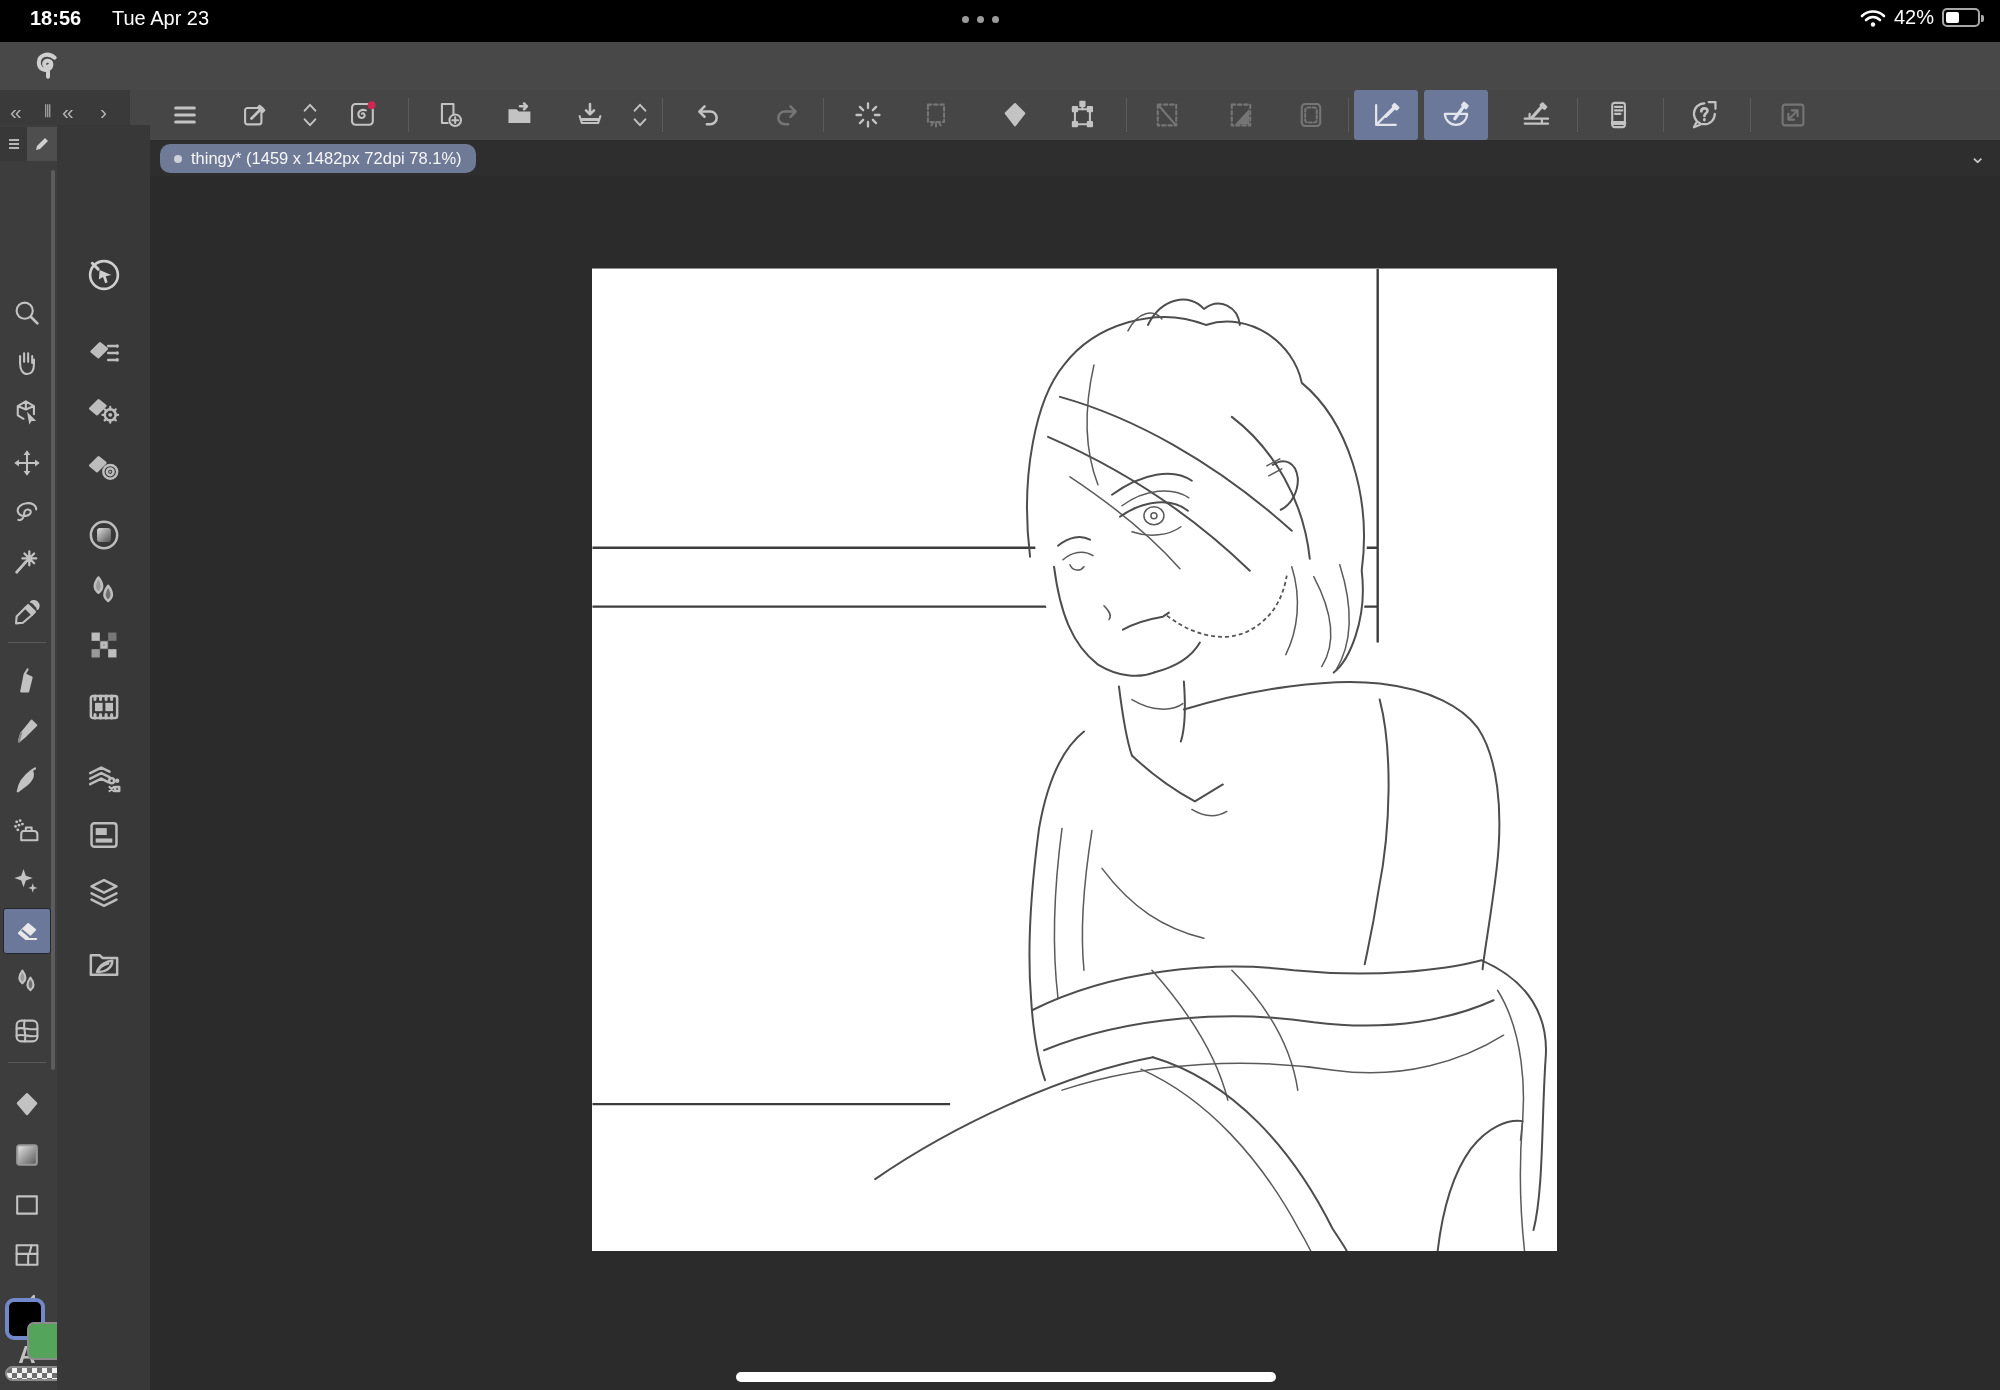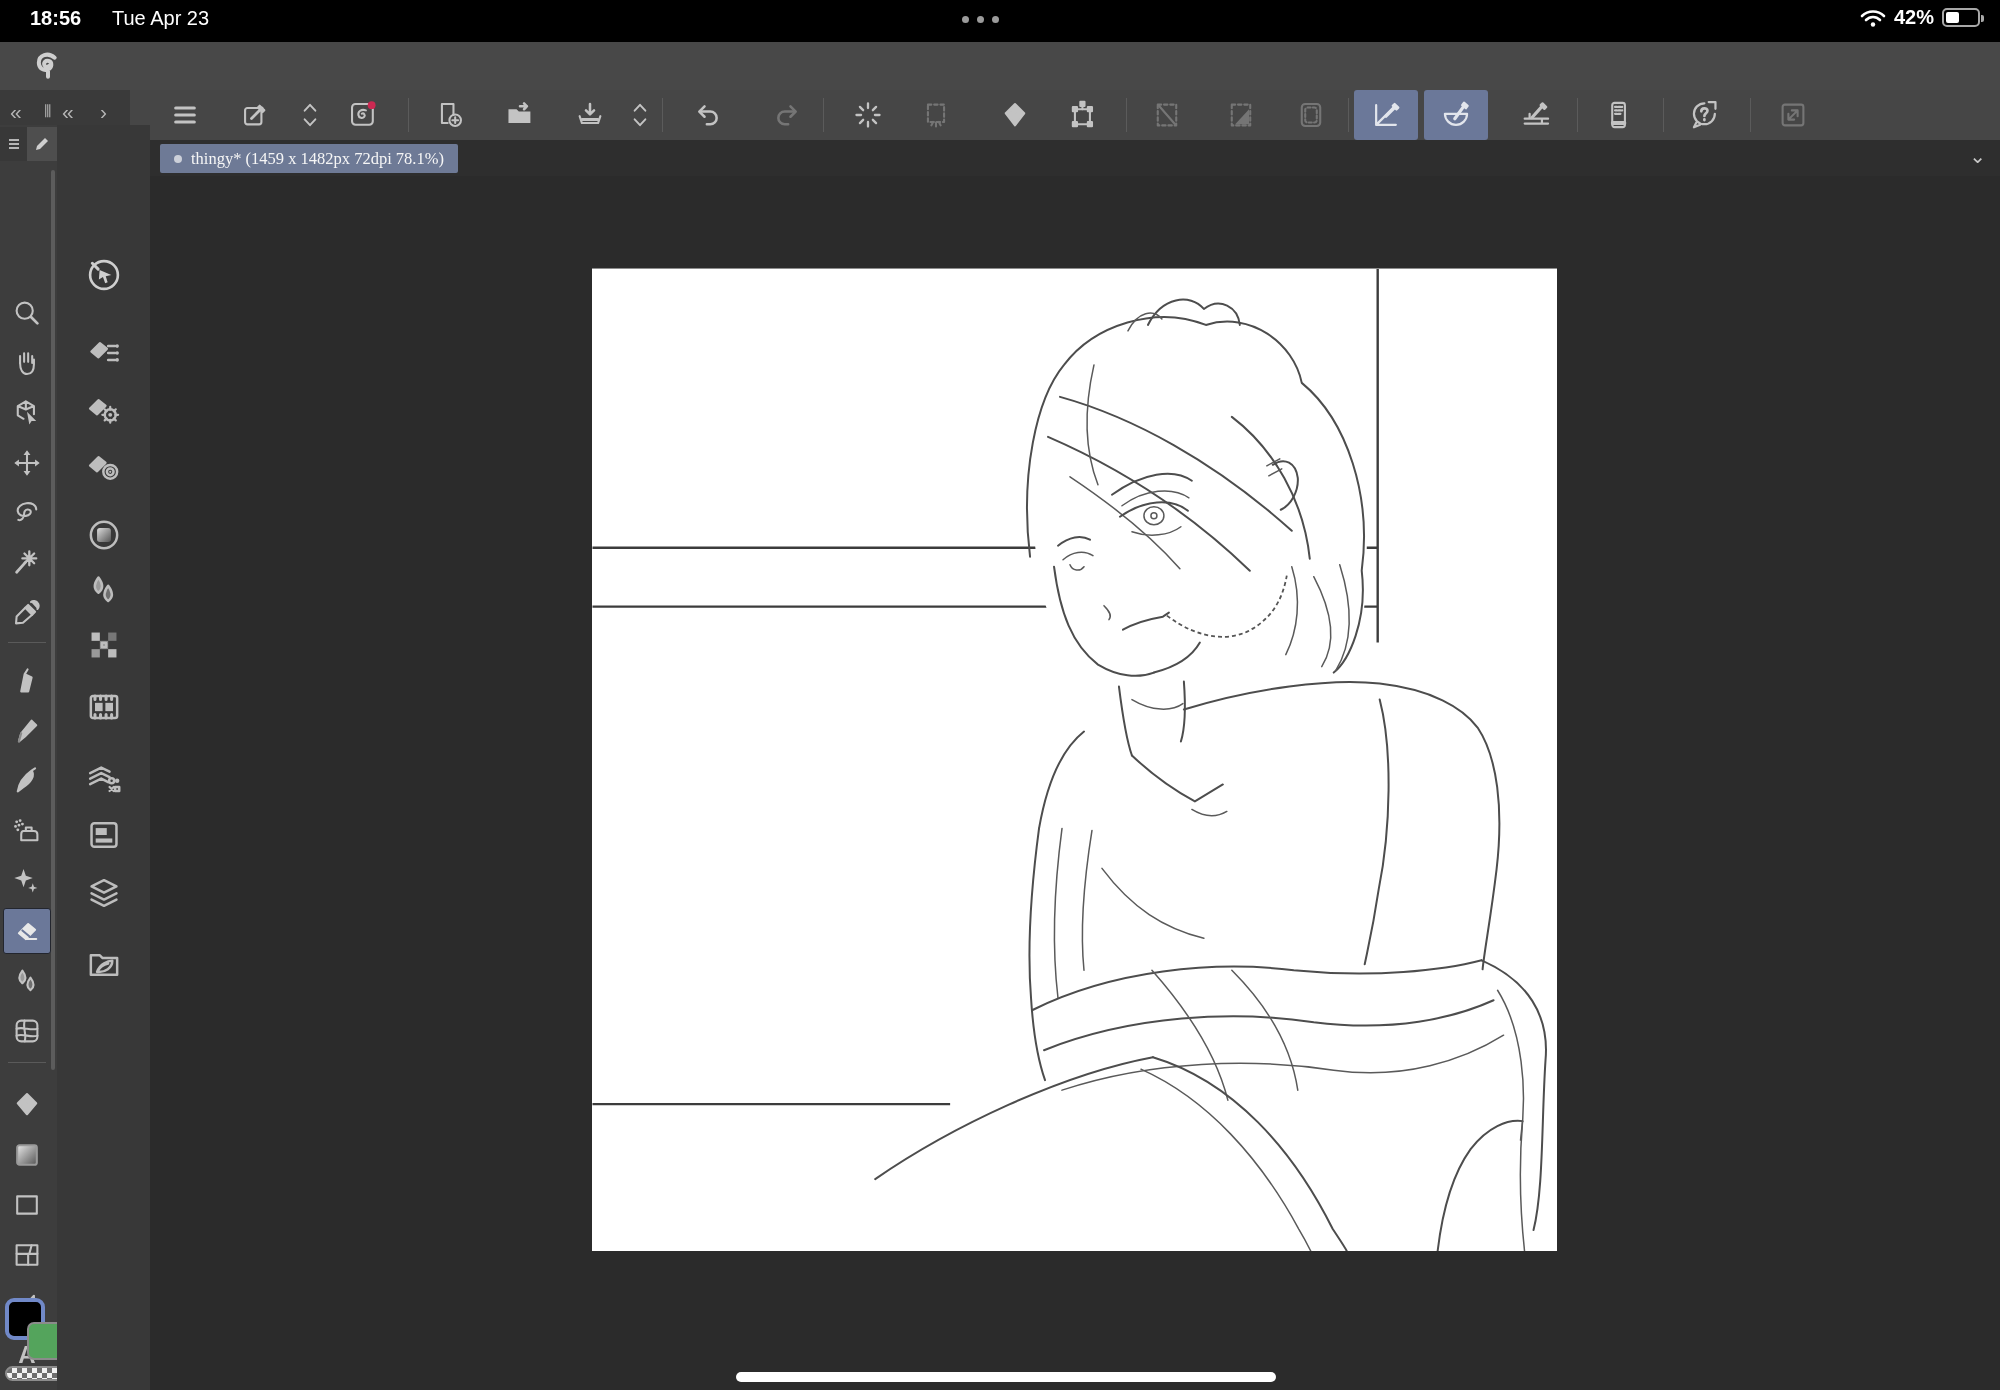--- a/index.html
+++ b/index.html
@@ -8,21 +8,21 @@
   .abs { position:absolute; }
   button { background:none; border:none; font-family:inherit; cursor:pointer; }
 
   
   #statusbar { left:0; top:0; width:2000px; height:42px; background:#000000; color:#fff; }
   #statusbar .time { left:30px; top:7px; font-size:20px; font-weight:700; }
   #statusbar .date { left:112px; top:7px; font-size:20px; font-weight:400; }
   #mt-dots { left:962px; top:16px; display:flex; gap:8px; }
   #mt-dots i { width:7px; height:7px; border-radius:50%; background:#9b9b9b; }
   #status-right { right:20px; top:6px; display:flex; align-items:center; gap:8px; }
-  #status-right .pct { font-size:20px; font-weight:700; color:#fff; }
+  #status-right .pct { font-size:20px; font-weight:400; color:#fff; }
   .batt { width:38px; height:19px; border:2px solid #a8a8a8; border-radius:5px; position:relative; }
   .batt .lvl { position:absolute; left:2px; top:2px; bottom:2px; background:#fff; border-radius:2px; }
   .batt .nub { position:absolute; right:-6px; top:5px; width:3px; height:7px; background:#a8a8a8; border-radius:0 2px 2px 0; }
 
   
   #menubar { left:0; top:42px; width:2000px; height:48px; background:#484848;
              display:flex; align-items:center; }
   #app-logo { margin-left:28px; width:40px; height:40px; }
   #menu-items { display:flex; margin-left:40px; }
   .menu-item { color:#ececec; font-size:20px; padding:0 22px; height:48px; line-height:46px; }
@@ -35,21 +35,21 @@
   .tbtn { position:absolute; top:93px; width:44px; height:44px; display:flex;
           align-items:center; justify-content:center; border-radius:4px; }
   .tbtn svg { stroke:#c3c3c3; fill:none; stroke-width:1.8; stroke-linecap:round; stroke-linejoin:round; }
   .tbtn.dim svg { opacity:.38; }
   .tbtn.act { background:#6b7899; width:64px; height:50px; top:90px; border-radius:3px; }
   .tdiv { position:absolute; top:98px; width:1px; height:34px; background:#5b5b5b; }
 
   
   #tabrow { left:150px; top:140px; width:1850px; height:36px; background:#2e2e2e; }
   #doc-tab { position:absolute; left:10px; top:4px; height:29px; background:#6e7a96;
-             border-radius:2px; display:flex; align-items:center; gap:9px; padding:0 14px;font-family:Liberation Serif, serif; }
+             border-radius:10px; display:flex; align-items:center; gap:9px; padding:0 14px; }
   #doc-tab .dot { width:8px; height:8px; border-radius:50%; background:#ccd0d9; }
   #doc-tab .ttl { color:#f6f6f6; font-size:16.5px; }
   #tab-chevron { position:absolute; right:14px; top:4px; color:#c9c9c9; font-size:20px; }
 
   
   #col1 { left:0; top:125px; width:57px; height:1265px; background:#3d3d3d; }
   #col1-header { position:absolute; left:0; top:2px; width:57px; height:34px; display:flex; }
   #col1-header .h1 { width:27px; background:#383838; display:flex; align-items:center; justify-content:center; }
   #col1-header .h2 { width:30px; background:#4e4e4e; display:flex; align-items:center; justify-content:center; }
   .tool { position:absolute; left:3px; width:48px; height:46px; display:flex;

